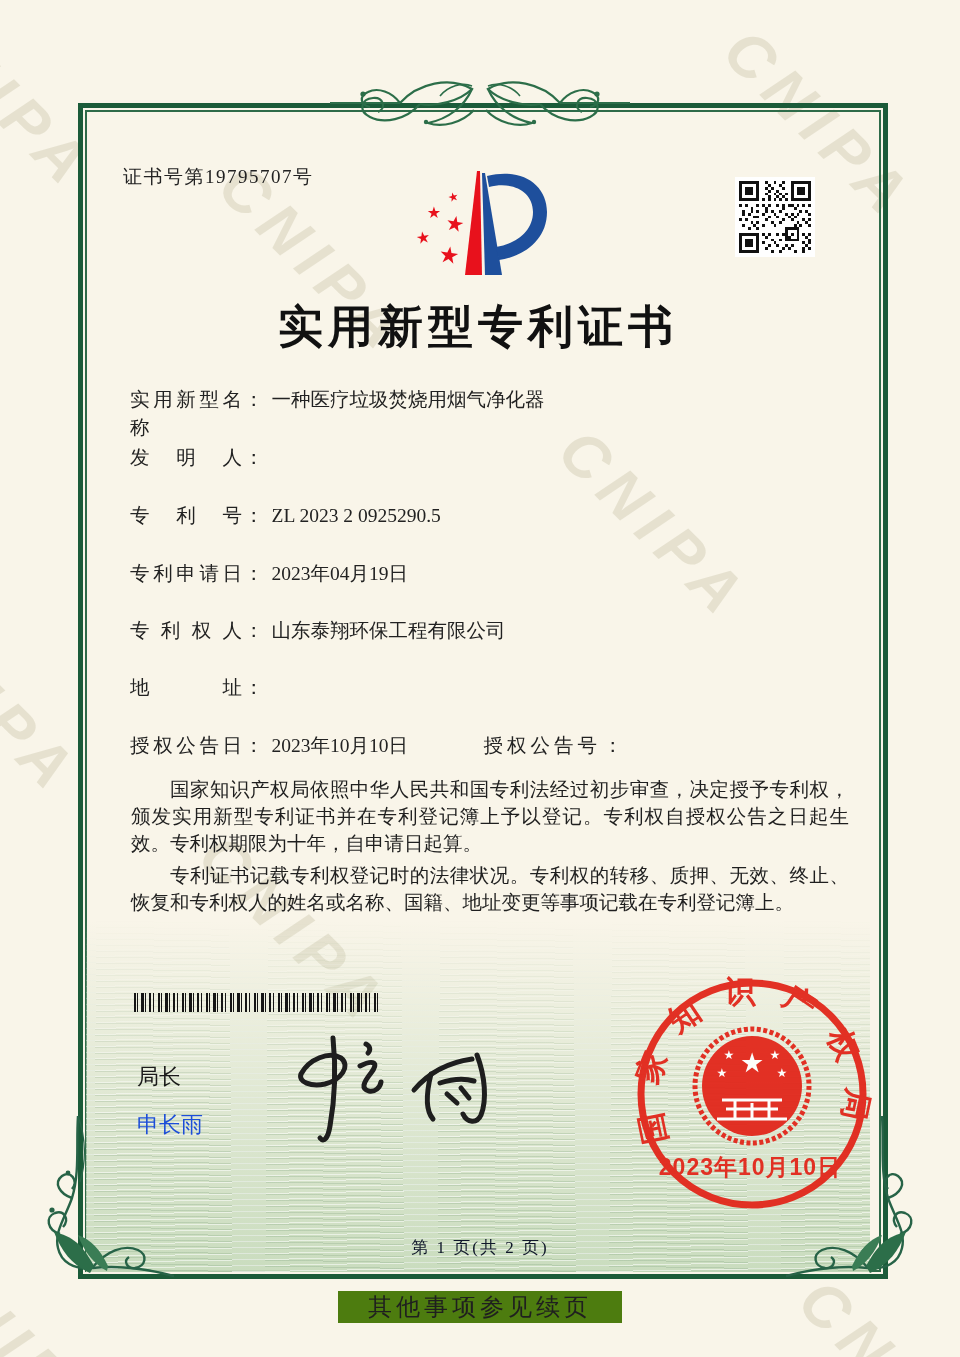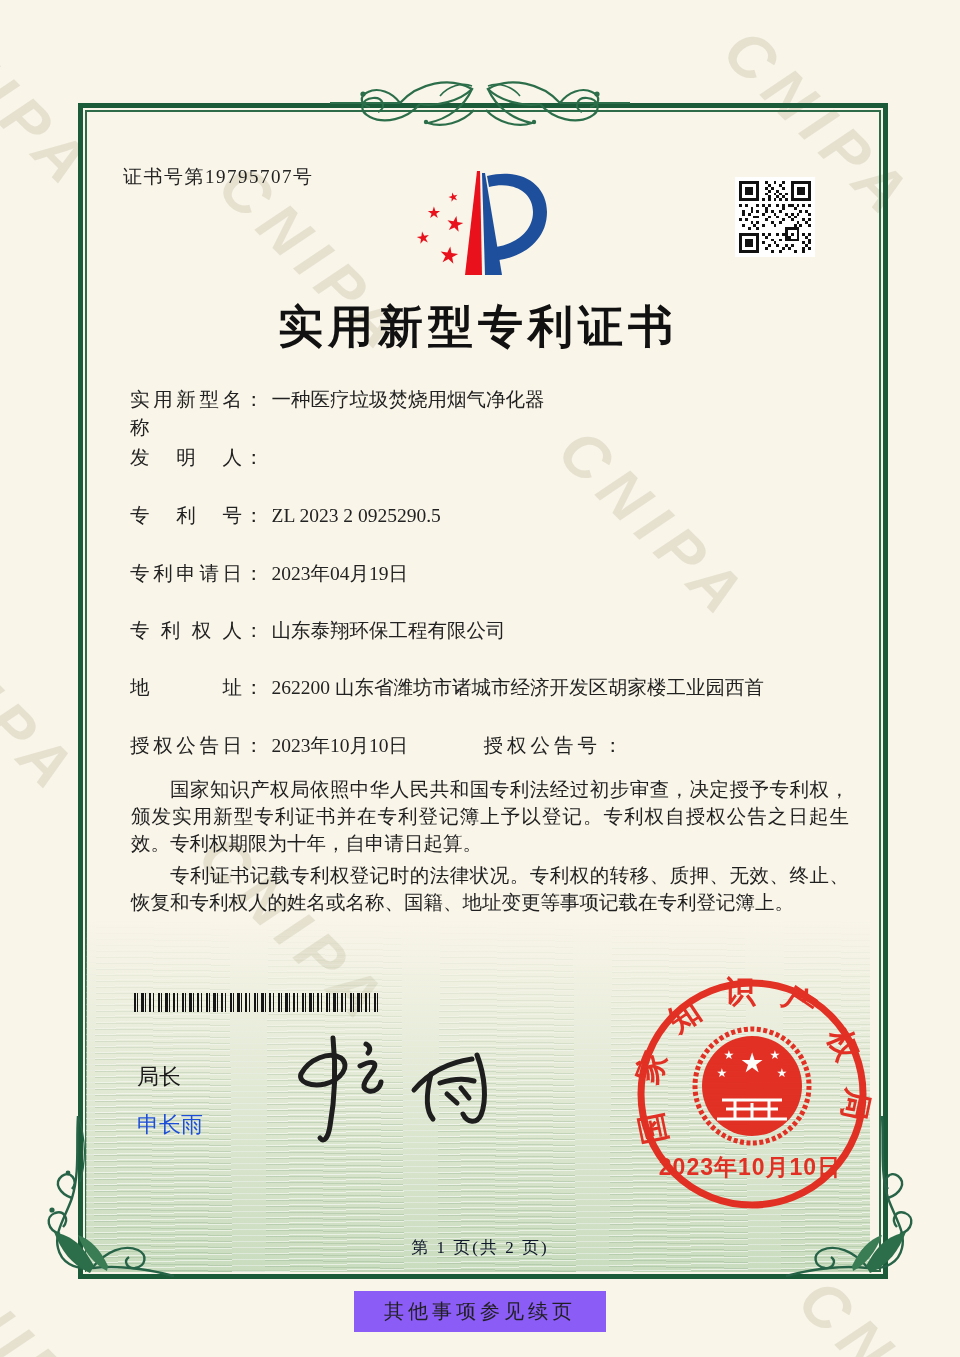--- a/index.html
+++ b/index.html
@@ -78,22 +78,22 @@
       #151515 19px 20px, transparent 20px 24px);
   }
   .sig-title{position:absolute;left:137px;top:1062px;font-size:22px;font-family:"Liberation Sans","DejaVu Sans",sans-serif;color:#1a1a1a;}
   .sig-name{position:absolute;left:137px;top:1110px;font-size:22px;font-family:"Liberation Sans","DejaVu Sans",sans-serif;color:#1d4ed8;}
   .signature{position:absolute;left:280px;top:1026px;width:246px;height:126px;}
   .seal{position:absolute;left:632px;top:974px;width:240px;height:240px;opacity:0.95;}
   .seal text{font-family:"Liberation Sans","DejaVu Sans",sans-serif;}
   .page-num{position:absolute;left:0;top:1236px;width:960px;text-align:center;font-size:17px;letter-spacing:2px;color:#0f172a;}
   .note-wrap{position:absolute;left:0;top:1291px;width:960px;text-align:center;}
   .note{
-    display:inline-block;background:#8b5cf6;padding:7px 30px;
-    font-size:20px;letter-spacing:4px;color:#1f1f1f;
+    display:inline-block;background:#4d7c0f;padding:0 30px;
+    font-size:24px;letter-spacing:4px;color:#1f1f1f;
   }
 </style>
 </head>
 <body>
 
 <div class="wm" style="left:-60px;top:-15px">CNIPA</div>
 <div class="wm" style="left:255px;top:150px">CNIPA</div>
 <div class="wm" style="left:760px;top:15px">CNIPA</div>
 <div class="wm" style="left:595px;top:415px">CNIPA</div>
 <div class="wm" style="left:-75px;top:590px">CNIPA</div>
@@ -202,21 +202,20 @@
     <span class="rvalue">2023年04月19日</span>
   </div>
   <div class="row" style="top:617px">
     <span class="rlabel">专利权人</span>
     <span class="rcolon">：</span>
     <span class="rvalue">山东泰翔环保工程有限公司</span>
   </div>
   <div class="row" style="top:674px">
     <span class="rlabel">地址</span>
     <span class="rcolon">：</span>
-    <span class="rvalue addr">262200 山东省潍坊市诸城市经济开发区胡家楼工业园西首</span>
   </div>
   <div class="row" style="top:732px">
     <span class="rlabel">授权公告日</span>
     <span class="rcolon">：</span>
     <span class="rvalue fixed">2023年10月10日</span>
     <span class="rlabel2">授权公告号</span>
     <span class="rcolon">：</span>
   </div>
 
   <div class="para" style="top:776px">国家知识产权局依照中华人民共和国专利法经过初步审查，决定授予专利权，颁发实用新型专利证书并在专利登记簿上予以登记。专利权自授权公告之日起生效。专利权期限为十年，自申请日起算。</div>

